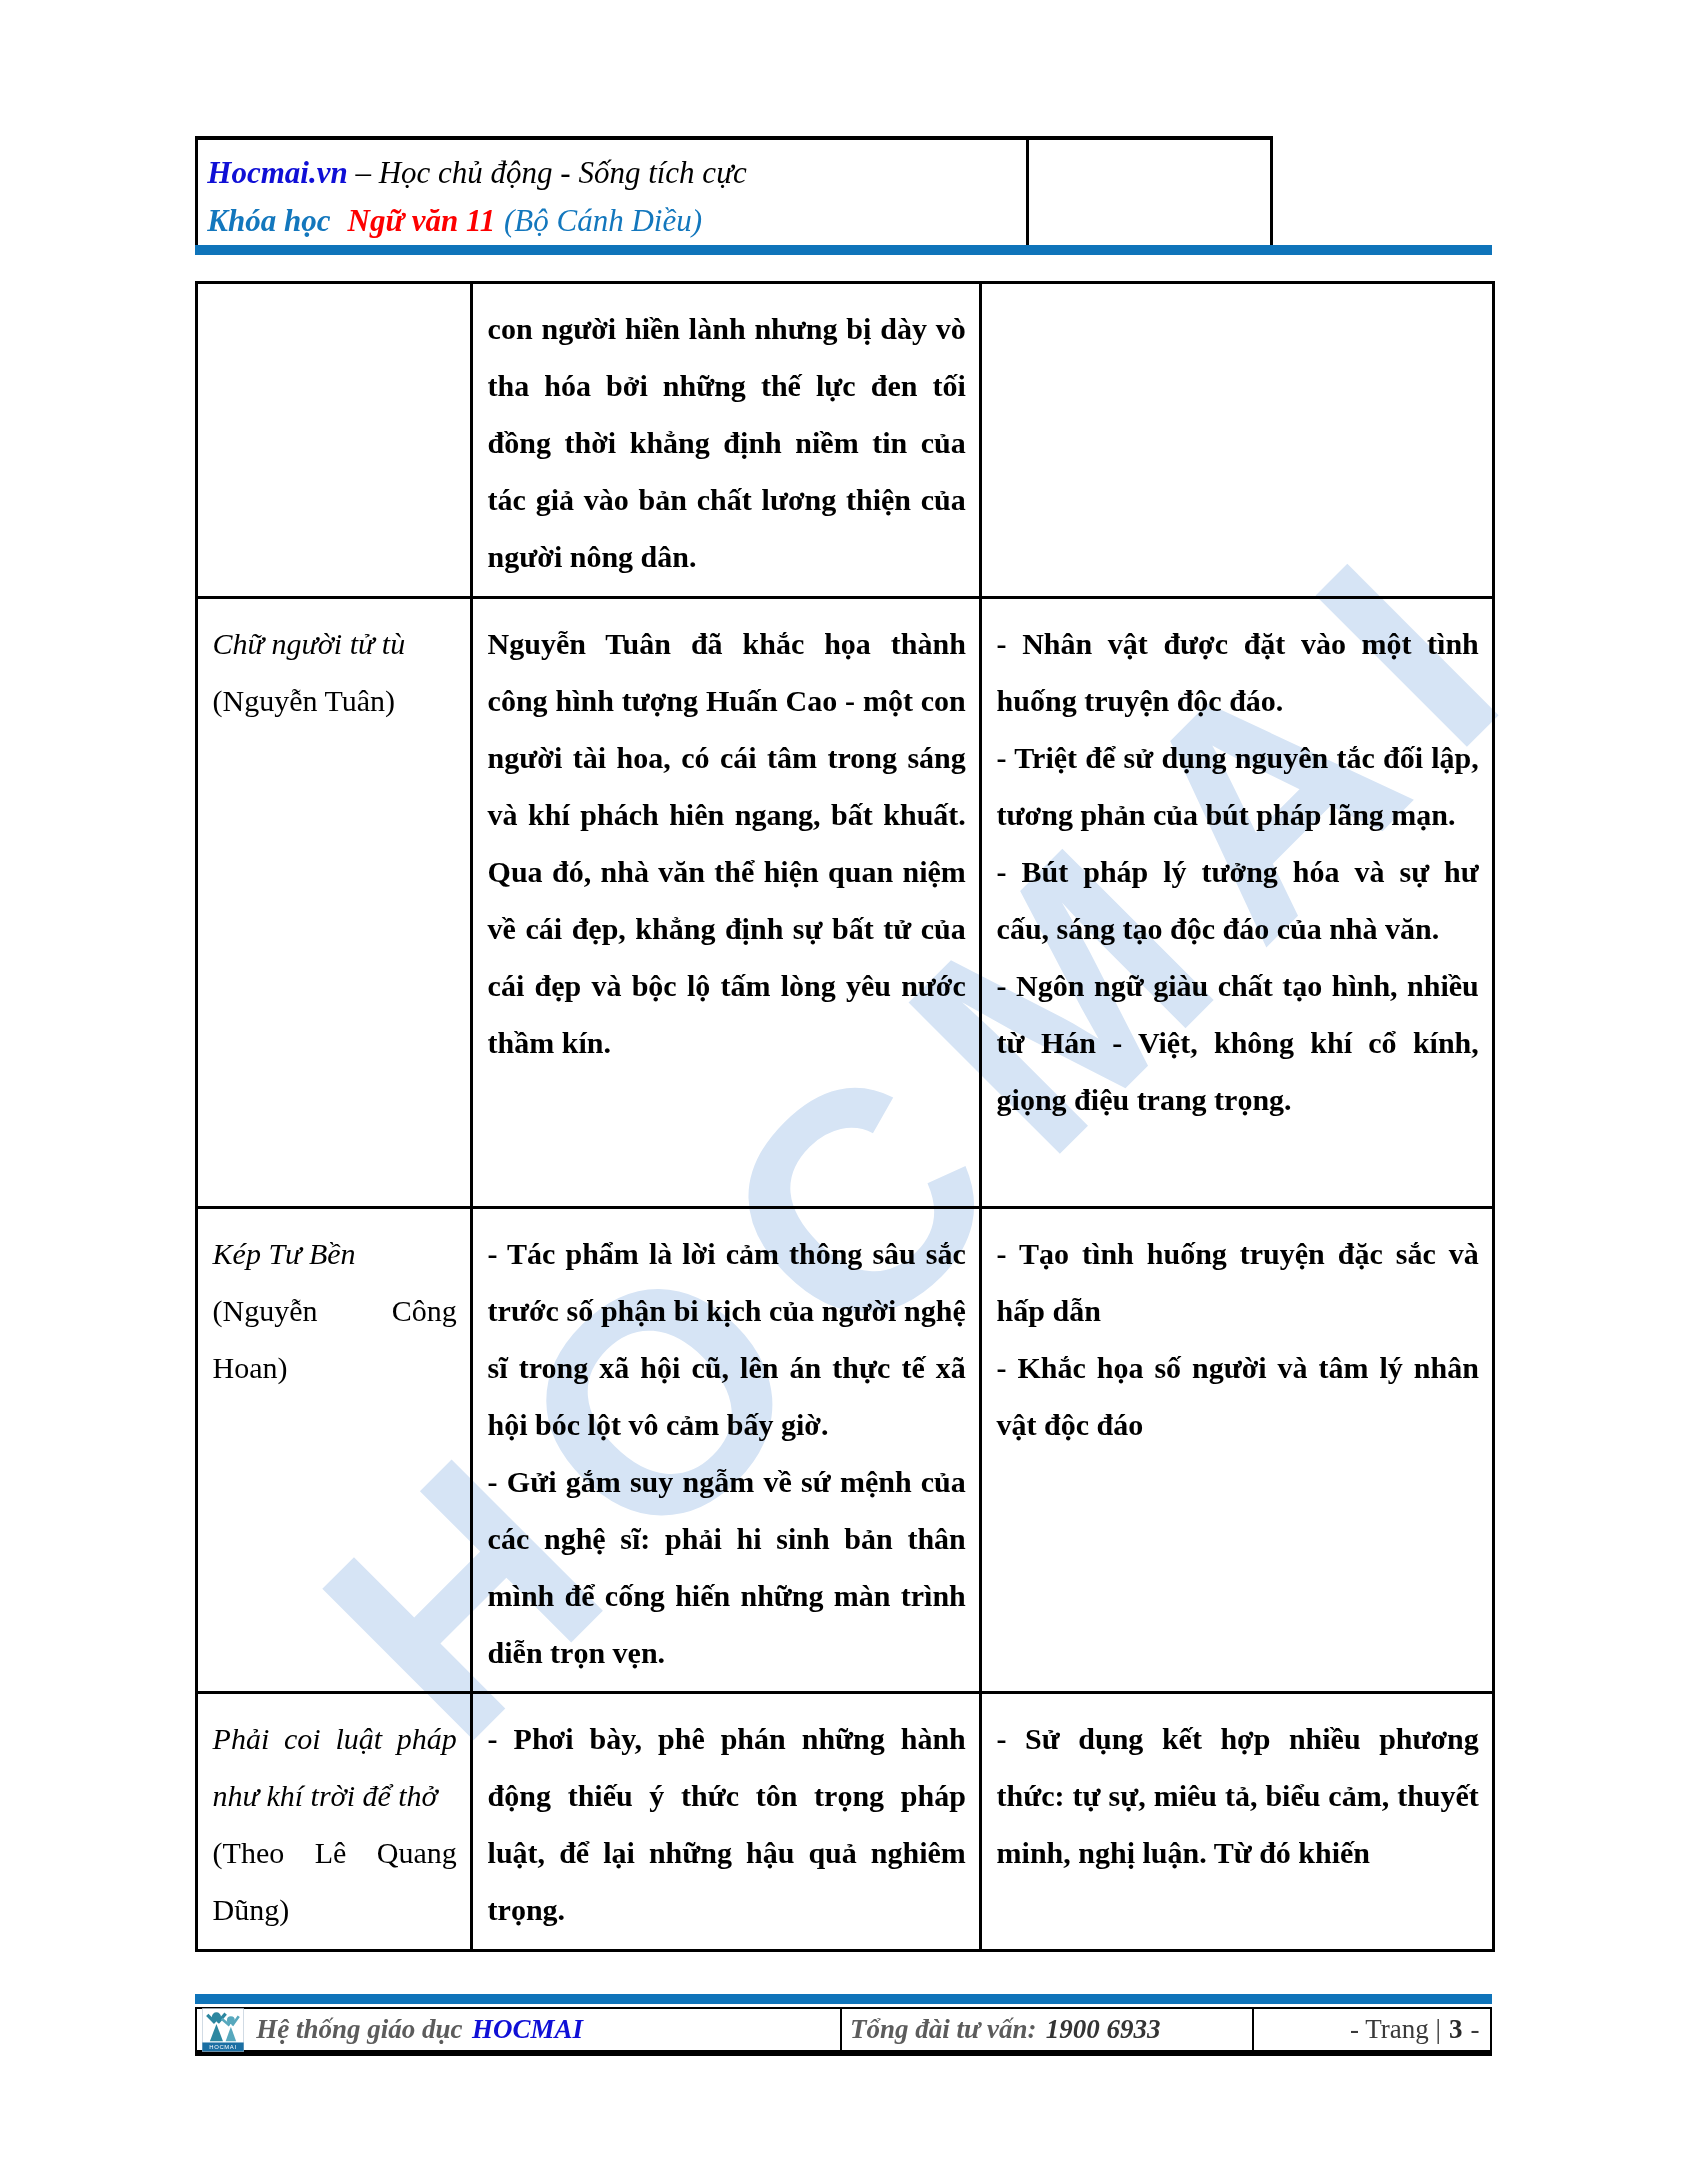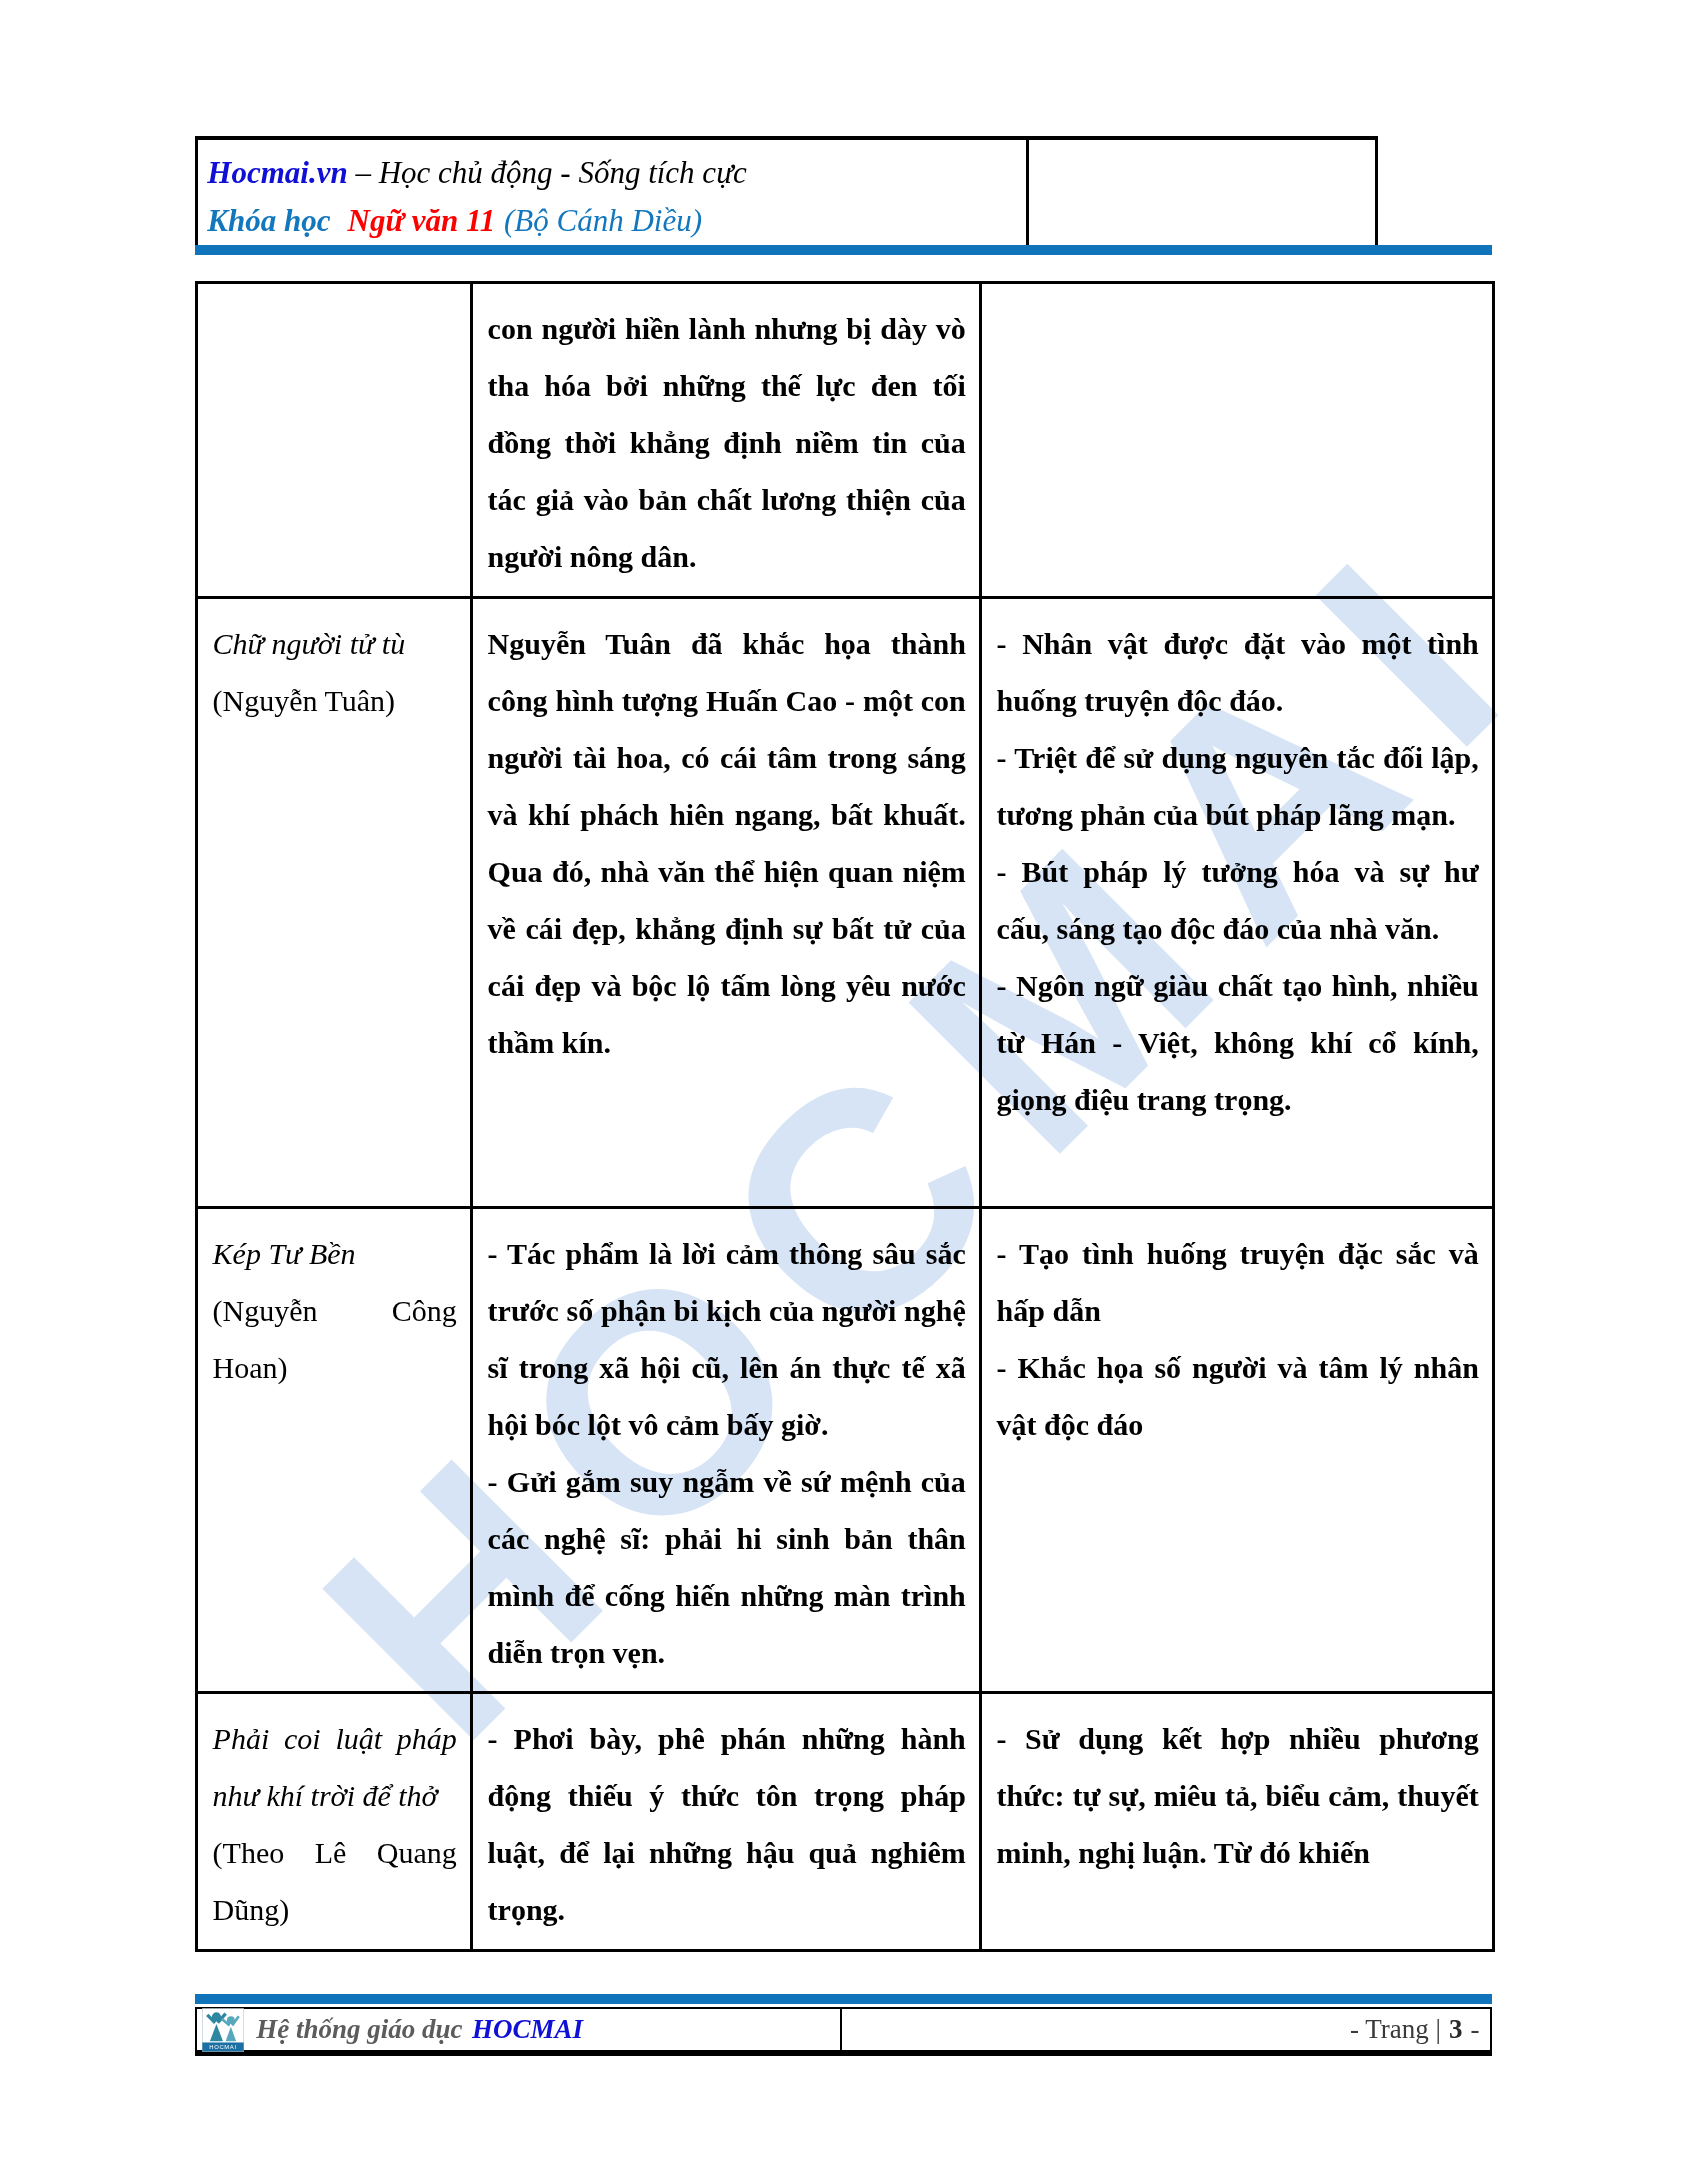--- a/index.html
+++ b/index.html
@@ -21,21 +21,21 @@
     letter-spacing: 46px;
     color: var(--watermark_blue, #d6e4f5);
     z-index: 0;
     white-space: nowrap;
     user-select: none;
   }
 
   
   .header-box {
     position: absolute; left: 195px; top: 136px;
-    width: 1183px; height: 110px;
+    width: 1078px; height: 110px;
     border-top: 4.6px solid #000;
     border-left: 3.3px solid #000;
     border-right: 3.3px solid #000;
     box-sizing: border-box;
     background: #fff;
     z-index: 2;
   }
   .header-divider {
     position: absolute; left: 828px; top: 0;
     width: 3.3px; height: 100%;
@@ -220,20 +220,24 @@
         <path d="M12 50 L22 24 L32 50 Z" fill="#2d87a0"></path>
         <path d="M30 16 L42 26 M56 12 L46 26" stroke="#57a8bd" stroke-width="4" fill="none"></path>
         <circle cx="44" cy="18" r="6" fill="#57a8bd"></circle>
         <path d="M36 50 L44 28 L52 50 Z" fill="#57a8bd"></path>
         <rect x="0.5" y="52" width="63" height="13.5" fill="#1b6fa3"></rect>
         <text x="32" y="62" font-size="9" fill="#ffffff" text-anchor="middle" font-family="Liberation Sans, sans-serif" letter-spacing="1">HOCMAI</text>
       </svg>
       <span class="org-label">Hệ thống giáo dục</span>
       <span class="org-name">HOCMAI</span>
     </div>
+    <div class="footer-cell-2">
+      <span class="hotline-label">Tổng đài tư vấn:</span>
+      <span class="hotline-number">1900 6933</span>
+    </div>
     <div class="footer-cell-3">
       <span class="page-prefix">- Trang |</span>
       <span class="page-number">3</span>
       <span class="page-suffix">-</span>
     </div>
   </div>
 
 </div>
 
 

